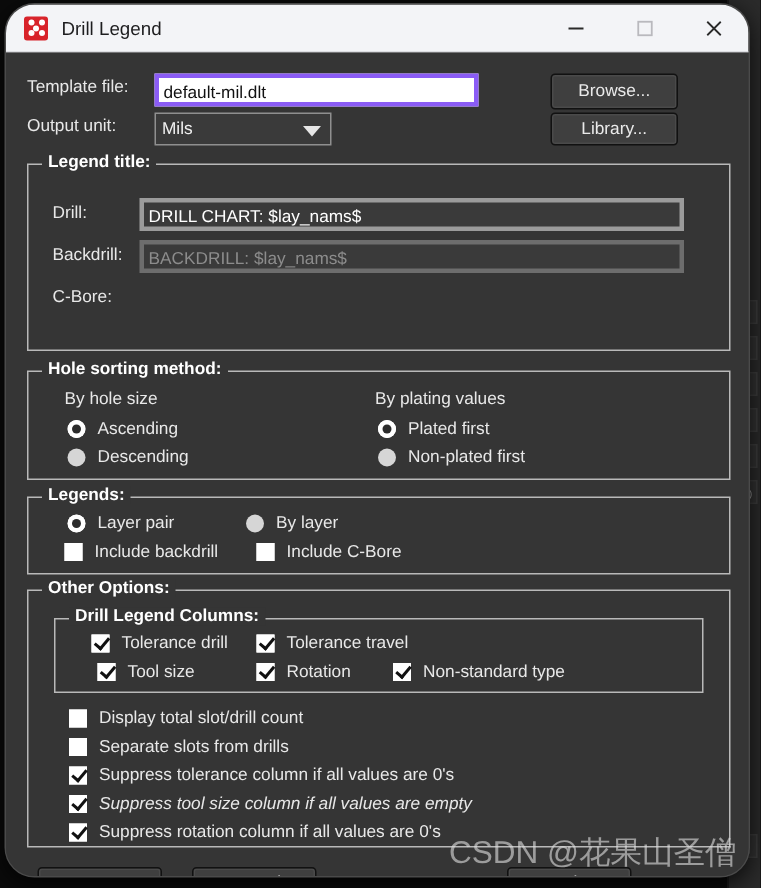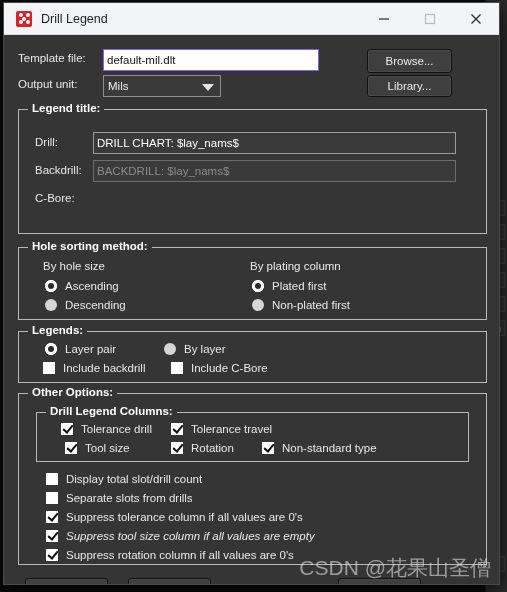--- a/index.html
+++ b/index.html
@@ -34,21 +34,21 @@
     border: 1px solid #3d3d3d;
     background: #333;
   }
 
   
   #dialog {
     position: absolute;
     left: 3px; top: 2px;
     width: 497px; height: 583px;
     background: #353535;
-    border-radius: 0;
+    border-radius: 20px;
     border: 1px solid #4a4a4a;
     overflow: hidden;
     box-shadow: 0 4px 16px rgba(0,0,0,.8);
   }
 
   
   #titlebar {
     height: 32px;
     background: #f3f4f7;
     display: flex;
@@ -106,21 +106,21 @@
 
   
   #row-template { position: absolute; left: 14px; top: 14px; width: 469px; height: 22px; }
   #row-output   { position: absolute; left: 14px; top: 40px; width: 469px; height: 22px; }
 
   .fieldlabel { position: absolute; left: 0; top: 3px; }
 
   .textbox {
     position: absolute;
     background: #ffffff;
-    border: 1px solid #8b5cf6;
+    border: 3px solid #8b5cf6;
     height: 22px;
     color: #111;
     font-size: 11.5px;
     line-height: 20px;
     padding: 0 3px;
     overflow: hidden;
     white-space: nowrap;
   }
   .combo {
     position: absolute;
@@ -301,21 +301,21 @@
       <span class="lbl" style="position:absolute; left:24px; top:12px;">By hole size</span>
       <div class="radio-row" style="left:26px; top:32px;">
         <span class="radio on"></span>
         <span class="lbl">Ascending</span>
       </div>
       <div class="radio-row" style="left:26px; top:51px;">
         <span class="radio"></span>
         <span class="lbl">Descending</span>
       </div>
 
-      <span class="lbl" style="position:absolute; left:231px; top:12px;">By plating column</span>
+      <span class="lbl" style="position:absolute; left:231px; top:12px;">By plating values</span>
       <div class="radio-row" style="left:233px; top:32px;">
         <span class="radio on"></span>
         <span class="lbl">Plated first</span>
       </div>
       <div class="radio-row" style="left:233px; top:51px;justify-content:flex-end;">
         <span class="radio"></span>
         <span class="lbl">Non-plated first</span>
       </div>
     </div>
 

